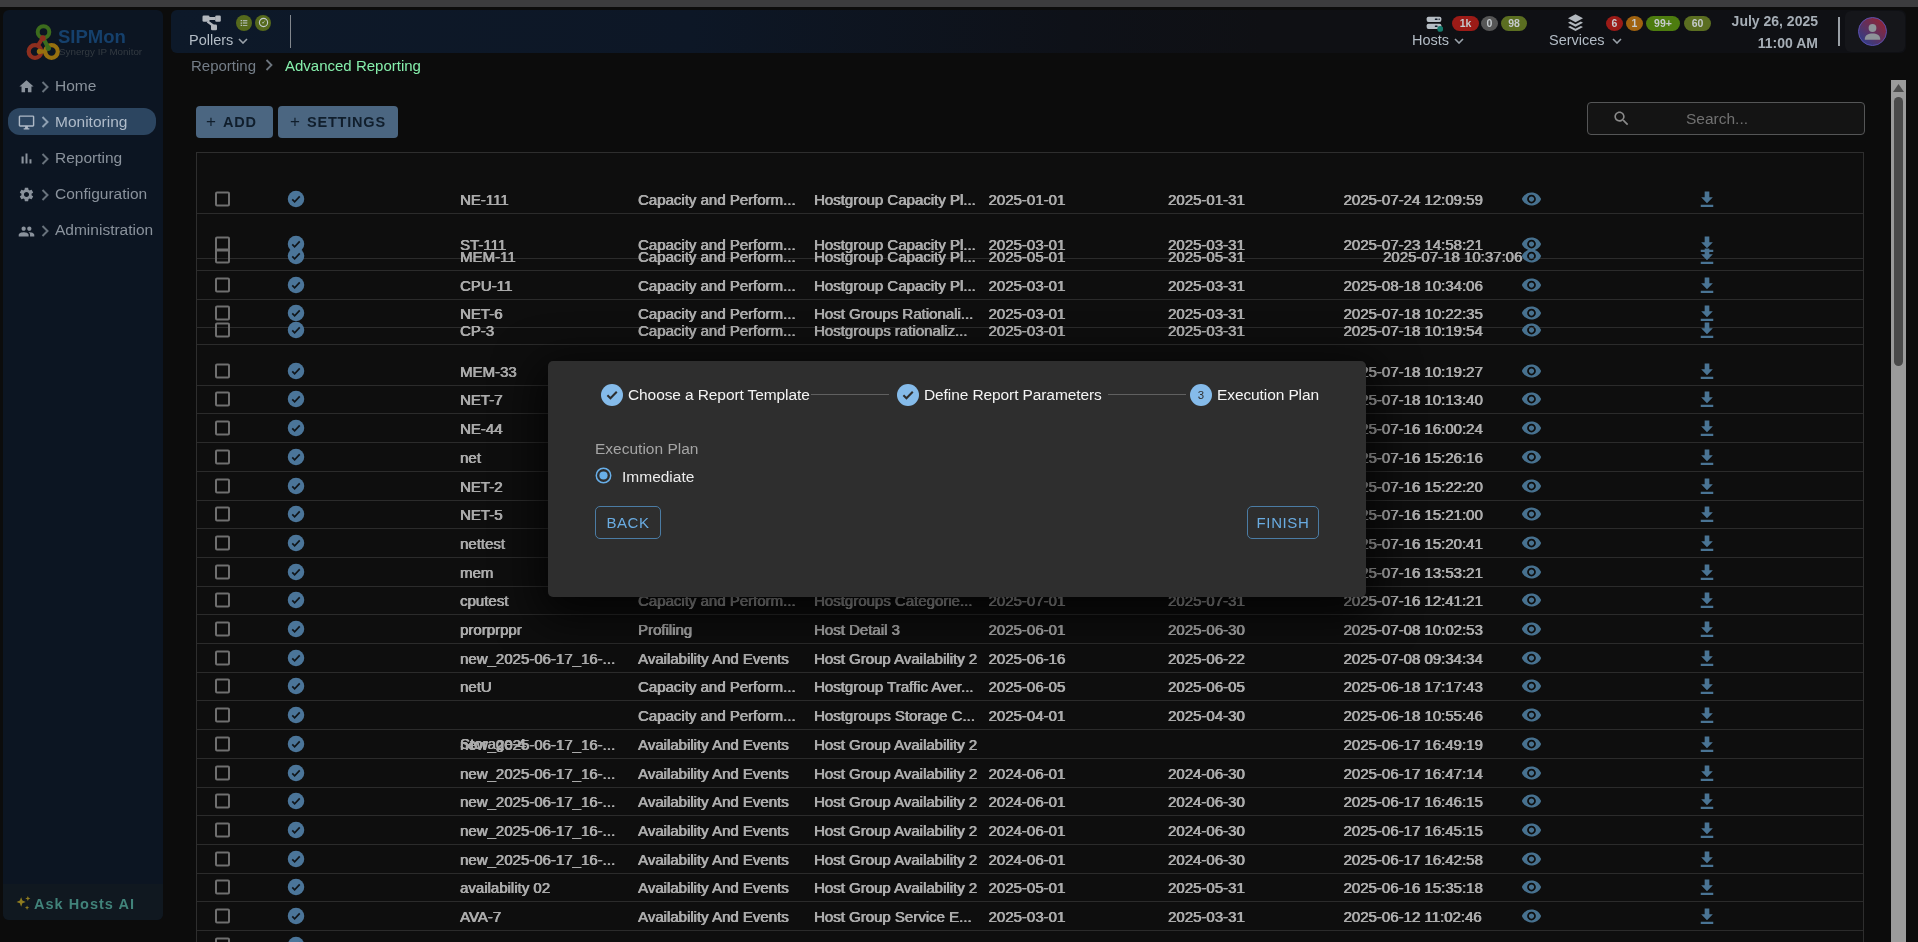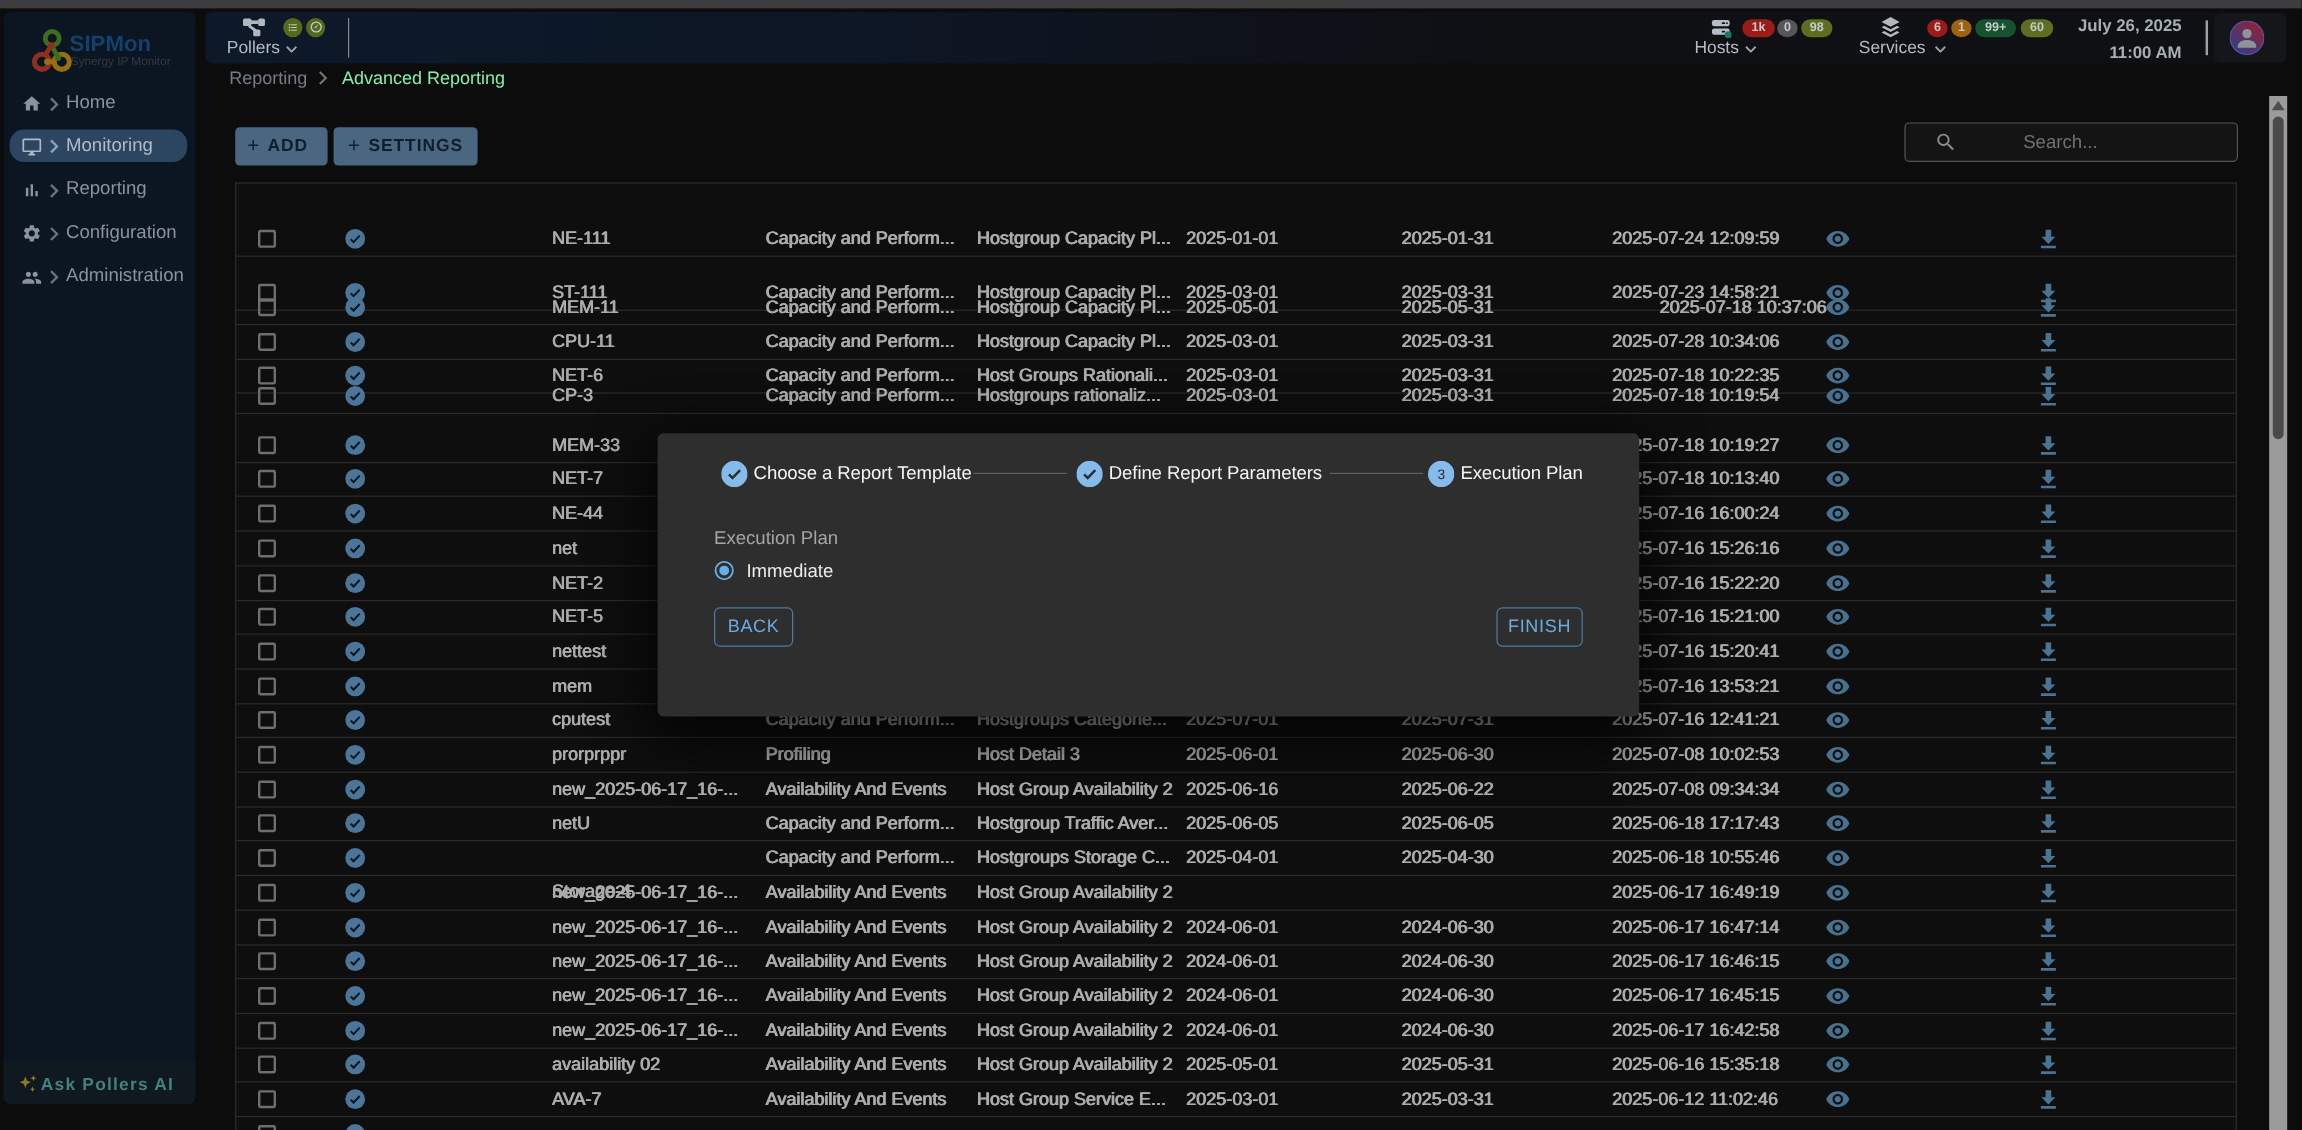--- a/index.html
+++ b/index.html
@@ -133,21 +133,21 @@
       </svg>
       <span class="navtxt">Administration</span>
   </div>
 
   <div id="aibox" class="abs"></div>
   <svg class="abs" style="left:14px; top:894px;" width="19" height="19" viewBox="0 0 24 24">
     <path fill="#8f7c20" d="M9 4l1.6 4.2L14.8 10l-4.2 1.8L9 16l-1.6-4.2L3.2 10l4.2-1.8z"></path>
     <path fill="#8f7c20" d="M17.5 2.5l.9 2.3 2.3.9-2.3.9-.9 2.3-.9-2.3-2.3-.9 2.3-.9z"></path>
     <path fill="#8f7c20" d="M16.5 14.5l.8 2 2 .8-2 .8-.8 2-.8-2-2-.8 2-.8z"></path>
   </svg>
-  <span class="abs" style="left:34px; top:896px; font-size:14.5px; font-weight:bold; color:#41837a; letter-spacing:1px;">Ask Pollers AI</span>
+  <span class="abs" style="left:34px; top:896px; font-size:14.5px; font-weight:bold; color:#41837a; letter-spacing:1px;">Ask Hosts AI</span>
 
   <div id="topbar" class="abs"></div>
   <div id="avpanel" class="abs"></div>
   <div id="tbsep1" class="abs"></div>
   <div id="tbsep2" class="abs"></div>
 
   <svg class="abs" style="left:202px; top:15px;" width="20" height="17" viewBox="0 0 20 17">
     <rect x="0.5" y="0.5" width="7" height="6.2" rx="1.3" fill="#b2b7bd"></rect>
     <rect x="13.2" y="0.5" width="5.6" height="6.2" rx="1.3" fill="#b2b7bd"></rect>
     <rect x="7" y="2" width="6.5" height="3" fill="#b2b7bd"></rect>
@@ -186,21 +186,21 @@
       <path d="M1 1 L5 5 L9 1" fill="none" stroke="#9aa2aa" stroke-width="1.6"></path>
     </svg>
 
   <svg class="abs" style="left:1565px; top:13px;" width="21" height="20" viewBox="0 0 24 24">
     <path fill="#b2b8be" d="M12 1.5 L21 6.3 12 11.1 3 6.3z"></path>
     <path fill="#b2b8be" d="M3 11.6 l9 4.8 9-4.8 -2.6-1.4L12 13.6 5.6 10.2z"></path>
     <path fill="#b2b8be" d="M3 16.9 l9 4.8 9-4.8 -2.6-1.4L12 18.9 5.6 15.5z"></path>
   </svg>
   <div class="badge" style="left:1606px; width:17px; border-radius:50%; background:#9c1b17;">6</div>
   <div class="badge" style="left:1626px; width:17px; border-radius:50%; background:#a0620f;">1</div>
-  <div class="badge" style="left:1646px; width:34px; background:#14532d; border-radius:8px;">99+</div>
+  <div class="badge" style="left:1646px; width:34px; background:#4d7c0f; border-radius:8px;">99+</div>
   <div class="badge" style="left:1684px; width:27px; background:#5b6e21; border-radius:8px;">60</div>
   <span class="tbtxt abs" style="left:1549px; top:32px;">Services</span>
   <svg class="abs" style="left:1612px; top:38px;" width="10" height="6" viewBox="0 0 10 6">
       <path d="M1 1 L5 5 L9 1" fill="none" stroke="#9aa2aa" stroke-width="1.6"></path>
     </svg>
 
   <span class="abs" style="left:1640px; top:13px; width:178px; text-align:right; font-size:14px; font-weight:bold; color:#a6aeb6;">July 26, 2025</span>
   <span class="abs" style="left:1640px; top:35px; width:178px; text-align:right; font-size:14px; font-weight:bold; color:#a6aeb6;">11:00 AM</span>
 
   <svg class="abs" style="left:1858px; top:17px;" width="29" height="29" viewBox="0 0 29 29">
@@ -292,21 +292,21 @@
         <div class="cb"></div>
         <svg class="stat" width="18" height="18" viewBox="0 0 24 24">
           <circle cx="12" cy="12" r="11" fill="#4b7599"></circle>
           <path d="M7 12.5 l3.2 3.2 L17 8.5" fill="none" stroke="#11161b" stroke-width="2.3"></path>
         </svg>
         <span class="cell" style="left:263px;">CPU-11</span>
         <span class="cell" style="left:441px;">Capacity and Perform...</span>
         <span class="cell" style="left:617px;">Hostgroup Capacity Pl...</span>
         <span class="cell" style="left:791.5px;">2025-03-01</span>
         <span class="cell" style="left:971px;">2025-03-31</span>
-        <span class="cell" style="left:1146.5px;">2025-07-28 10:34:06</span>
+        <span class="cell" style="left:1146.5px;">2025-08-18 10:34:06</span>
         <svg class="eye" style="left:1323.5px;" width="21" height="21" viewBox="0 0 24 24">
           <path fill="#47718f" d="M12 4.5C7 4.5 2.73 7.61 1 12c1.73 4.39 6 7.5 11 7.5s9.27-3.11 11-7.5c-1.73-4.39-6-7.5-11-7.5zm0 12.5c-2.76 0-5-2.24-5-5s2.24-5 5-5 5 2.24 5 5-2.24 5-5 5zm0-8c-1.66 0-3 1.34-3 3s1.34 3 3 3 3-1.34 3-3-1.34-3-3-3z"></path>
         </svg>
         <svg class="eye" style="left:1500px;" width="20" height="20" viewBox="0 0 24 24">
           <path fill="#4a7494" d="M4.5 21.5h15v-2.6h-15zM19 10h-4.2V3H9.2v7H5l7 7.2 7-7.2z"></path>
         </svg>
       </div>
 <div class="trow" style="top:146.3px;">
         <div class="cb"></div>
         <svg class="stat" width="18" height="18" viewBox="0 0 24 24">

